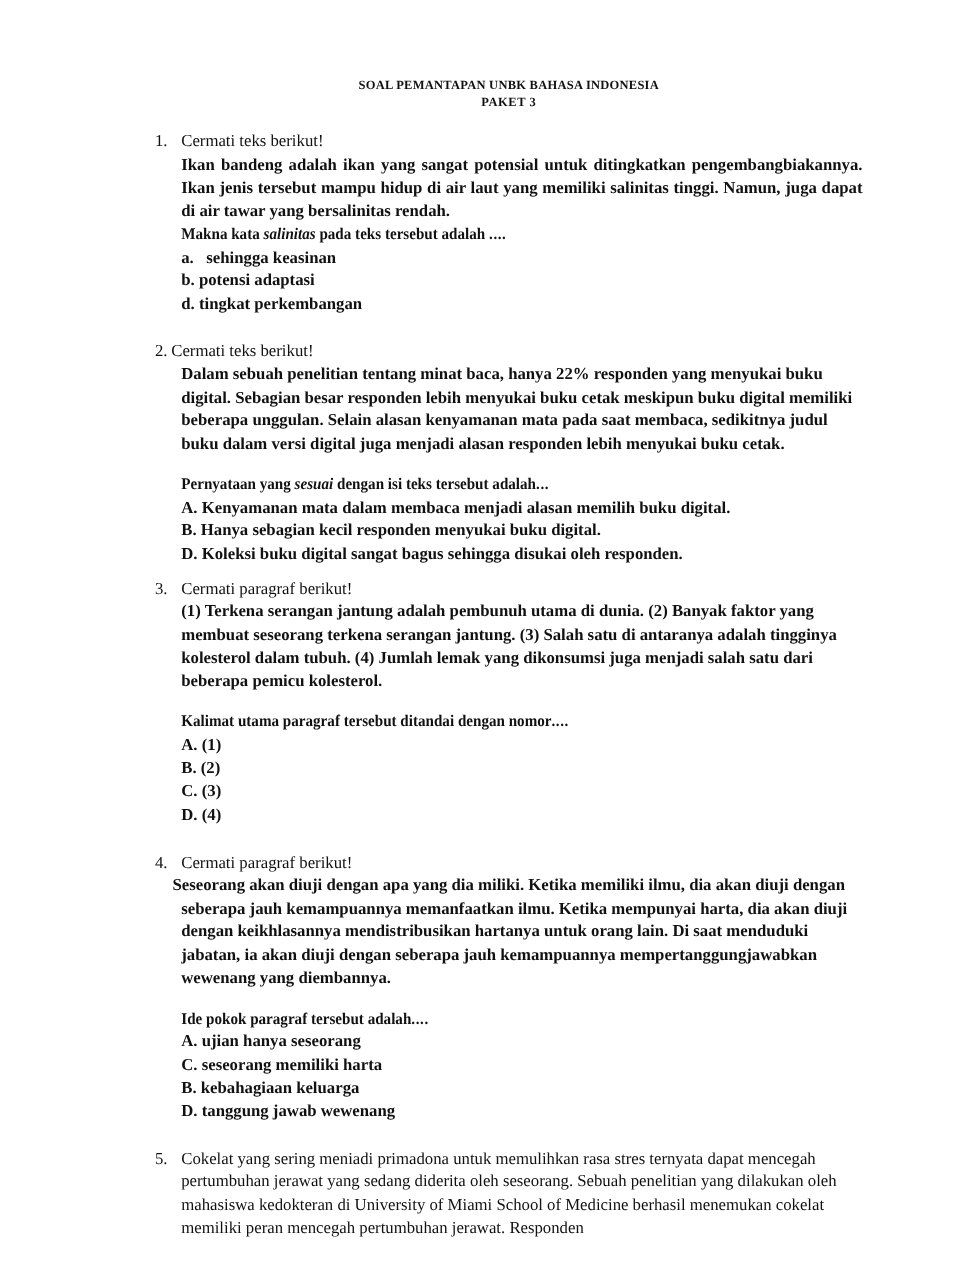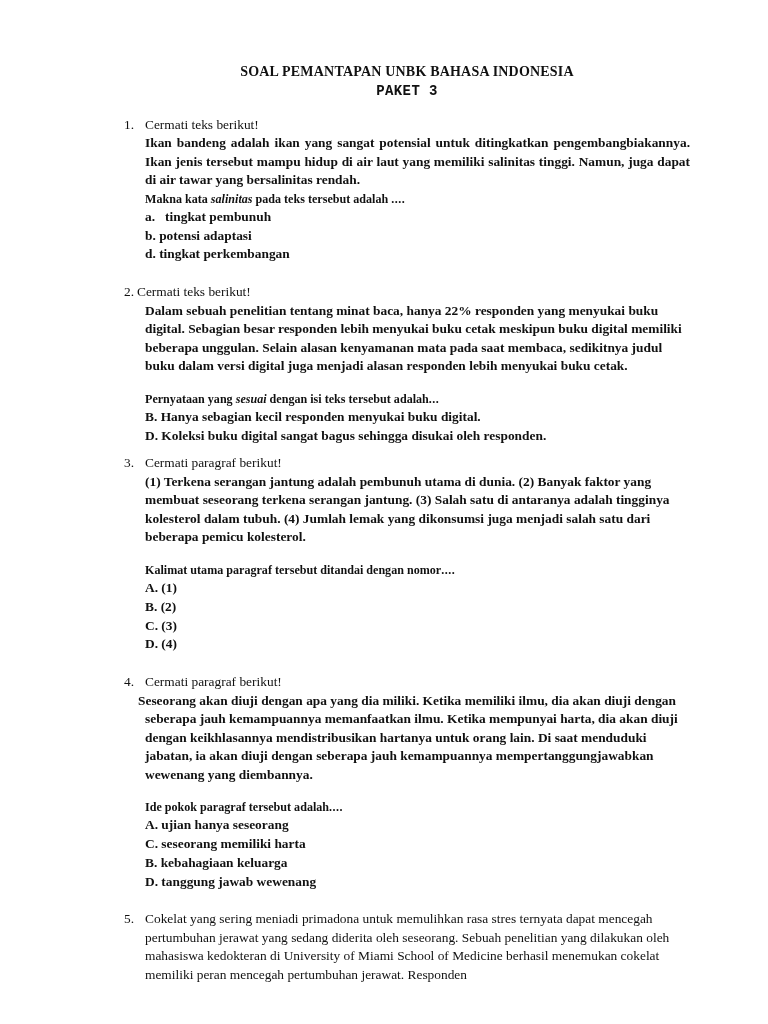--- a/index.html
+++ b/index.html
@@ -19,25 +19,25 @@
   .content {
     position: absolute;
     left: 124px;
     top: 0;
     width: 566px;
   }
   .title-block {
     padding-top: 62px;
     text-align: center;
     font-weight: bold;
-    font-size: 14px;
+    font-size: 10px;
     letter-spacing: 0.2px;
     line-height: 1.42;
   }
-  .title-line2 { letter-spacing: 0.4px; font-family: Liberation Mono, monospace; }
+  .title-line2 { letter-spacing: 0.4px; }
 
   .q { position: relative; }
 
   .q-head {
     display: flex;
     font-size: 13.4px;
     line-height: 1.38;
   }
   .q-num {
     flex: 0 0 auto;
@@ -103,39 +103,40 @@
 
     <div class="q">
       <div class="q-head">
         <span class="q-num">1.</span>
         <span class="q-head-text">Cermati teks berikut!</span>
       </div>
       <div class="body-indent">
         <p class="passage just-full">Ikan bandeng adalah ikan yang sangat potensial untuk ditingkatkan pengembangbiakannya. Ikan jenis tersebut mampu hidup di air laut yang memiliki salinitas tinggi. Namun, juga dapat di air tawar yang bersalinitas rendah.</p>
         <p class="prompt"><span>Makna kata </span><span class="ital">salinitas</span><span> pada teks tersebut adalah </span><span class="dots">....</span></p>
         <ul class="opts">
-          <li class="opt">a.   tingkat pembunuh</li>
+          <li class="opt">a.   sehingga keasinan</li>
           <li class="opt">b. potensi adaptasi</li>
           <li class="opt">d. tingkat perkembangan</li>
         </ul>
       </div>
     </div>
 
     <div class="gap-lg"></div>
 
     <div class="q">
       <div class="q-head">
         <span class="q-num tight">2.</span>
         <span class="q-head-text">Cermati teks berikut!</span>
       </div>
       <div class="body-indent">
         <p class="passage left">Dalam sebuah penelitian tentang minat baca, hanya 22% responden yang menyukai buku digital. Sebagian besar responden lebih menyukai buku cetak meskipun buku digital memiliki beberapa unggulan. Selain alasan kenyamanan mata pada saat membaca, sedikitnya judul buku dalam versi digital juga menjadi alasan responden lebih menyukai buku cetak.</p>
         <div class="gap-md"></div>
         <p class="prompt"><span>Pernyataan yang </span><span class="ital">sesuai</span><span> dengan isi teks tersebut adalah</span><span class="dots">...</span></p>
         <ul class="opts">
+          <li class="opt">A. Kenyamanan mata dalam membaca menjadi alasan memilih buku digital.</li>
           <li class="opt">B. Hanya sebagian kecil responden menyukai buku digital.</li>
           <li class="opt">D. Koleksi buku digital sangat bagus sehingga disukai oleh responden.</li>
         </ul>
       </div>
     </div>
 
     <div class="gap-sm"></div>
 
     <div class="q">
       <div class="q-head">

